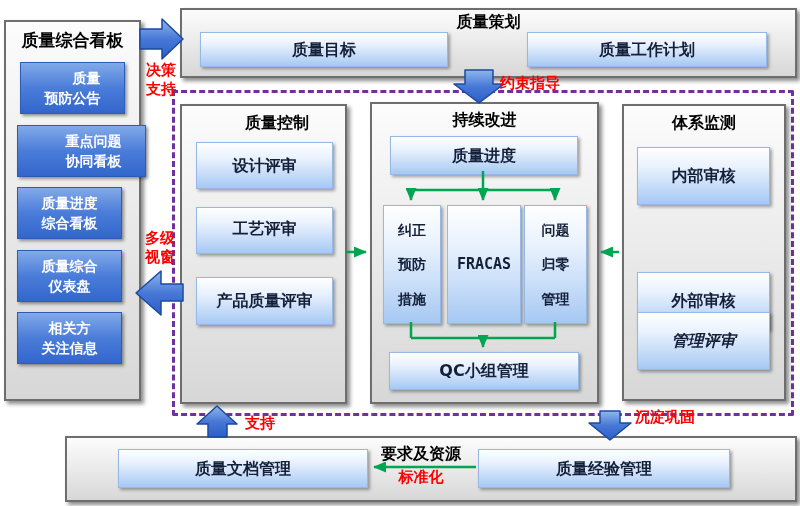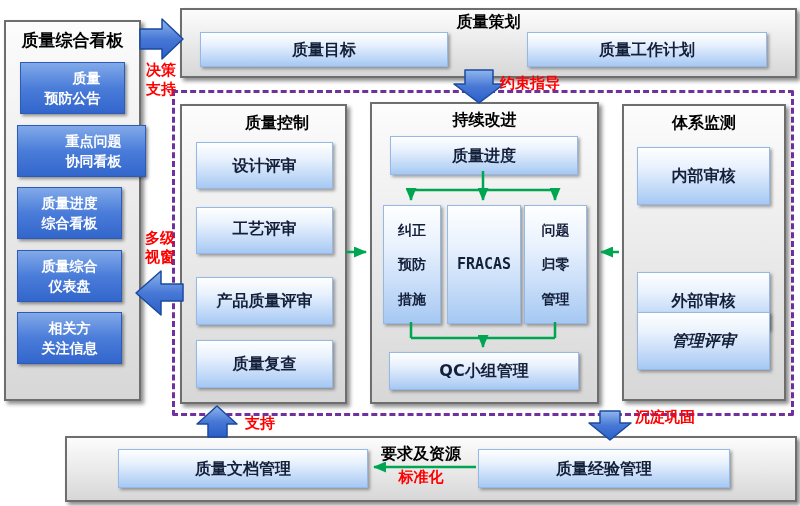--- a/index.html
+++ b/index.html
@@ -75,21 +75,20 @@
   </div>
   <div class="box-light" style="left:200px;top:32px;width:246px;height:33px;">质量目标</div>
   <div class="box-light" style="left:527px;top:32px;width:238px;height:33px;">质量工作计划</div>
 
   <div class="panel" style="left:180px;top:104px;width:163px;height:296px;">
     <div class="panel-title" style="top:7px;padding-left:27px;">质量控制</div>
   </div>
   <div class="box-light" style="left:196px;top:142px;width:135px;height:45px;">设计评审</div>
   <div class="box-light" style="left:196px;top:207px;width:135px;height:45px;font-family:Liberation Mono, monospace;">工艺评审</div>
   <div class="box-light" style="left:196px;top:277px;width:135px;height:46px;">产品质量评审</div>
-  <div class="box-light" style="left:196px;top:340px;width:135px;height:46px;">质量复查</div>
 
   <div class="panel" style="left:370px;top:102px;width:225px;height:298px;">
     <div class="panel-title" style="top:6px;">持续改进</div>
   </div>
   <div class="box-light" style="left:390px;top:136px;width:186px;height:37px;">质量进度</div>
   <div class="box-light col-box" style="left:383px;top:205px;width:56px;height:117px;">纠正
 预防
 措施</div>
   <div class="box-light fracas" style="left:447px;top:205px;width:72px;height:117px;">FRACAS</div>
   <div class="box-light col-box" style="left:524px;top:205px;width:61px;height:117px;">问题

